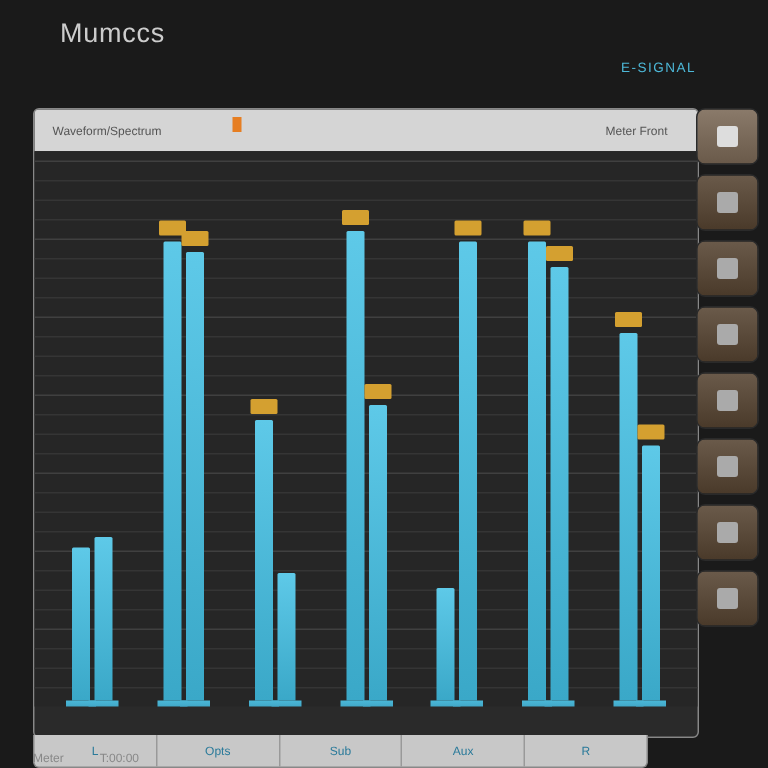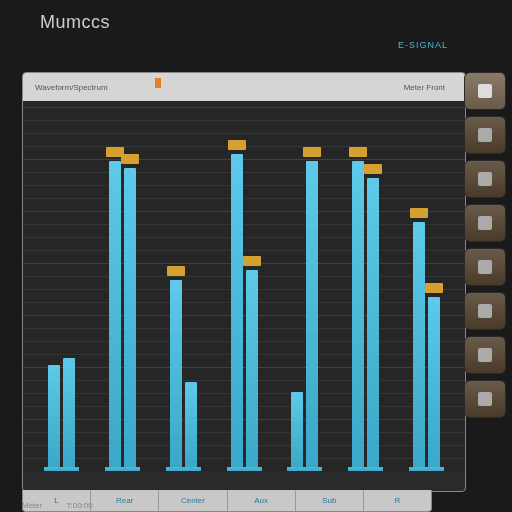--- a/index.html
+++ b/index.html
@@ -1,20 +1,20 @@
 <!DOCTYPE html>
 <html><head>
 <meta charset="utf-8">
 <style>
 *{margin:0;padding:0;box-sizing:border-box;font-family:Arial,Helvetica,sans-serif}
 body{width:512px;height:512px;background:#1a1a1a;overflow:hidden;position:relative}
 .header{padding:12px 16px 8px 40px;color:#ddd}
 .title-small{font-size:18px;font-weight:400;color:#ccc;letter-spacing:0.5px}
 .title-main{font-size:26px;font-weight:400;color:#eee;margin-top:2px}
-.badge{position:absolute;right:64px;top:40px;color:#4db8d8;font-size:9px;letter-spacing:1px}
+.badge{position:absolute;right:48px;top:40px;color:#4db8d8;font-size:9px;letter-spacing:1px}
 .panel{position:absolute;left:22px;top:72px;width:444px;height:420px;background:linear-gradient(180deg,#d5d5d5 0,#d5d5d5 28px,#2a2a2a 28px);border:1px solid #888;border-radius:4px}
 .panel-header{height:28px;display:flex;align-items:center;padding:0 12px;font-size:8px;color:#555}
 .panel-header-left{flex:1}
 .panel-header-right{margin-right:8px}
 .chart-area{position:relative;height:370px;background:#262626;overflow:hidden}
 .gridlines{position:absolute;inset:0}
 .gridline{position:absolute;left:0;right:0;height:1px;background:#353535}
 .gridline.major{background:#404040}
 .bars{position:absolute;inset:0;display:flex;align-items:flex-end;padding:0 8px 4px}
 .bar-group{flex:1;display:flex;justify-content:center;align-items:flex-end;gap:3px;height:100%}
@@ -107,24 +107,23 @@
         <div class="bar-group">
           <div class="bar" style="height: 244.8px;"></div>
           <div class="bar" style="height: 170px;"></div>
         </div>
       </div>
   </div>
 </div>
 
 <div class="channels" id="channels">
     <div class="channel">L</div>
-    <div class="channel">Rear</div>
-    <div class="channel">Center</div>
+    <div class="channel">Opts</div>
+    <div class="channel">Sub</div>
     <div class="channel">Aux</div>
-    <div class="channel">Sub</div>
     <div class="channel">R</div>
   </div>
 
 <div class="sidebar" id="sidebar">
     <div class="side-btn first">
       <div class="side-icon light"></div>
     </div>
     <div class="side-btn">
       <div class="side-icon"></div>
     </div>

